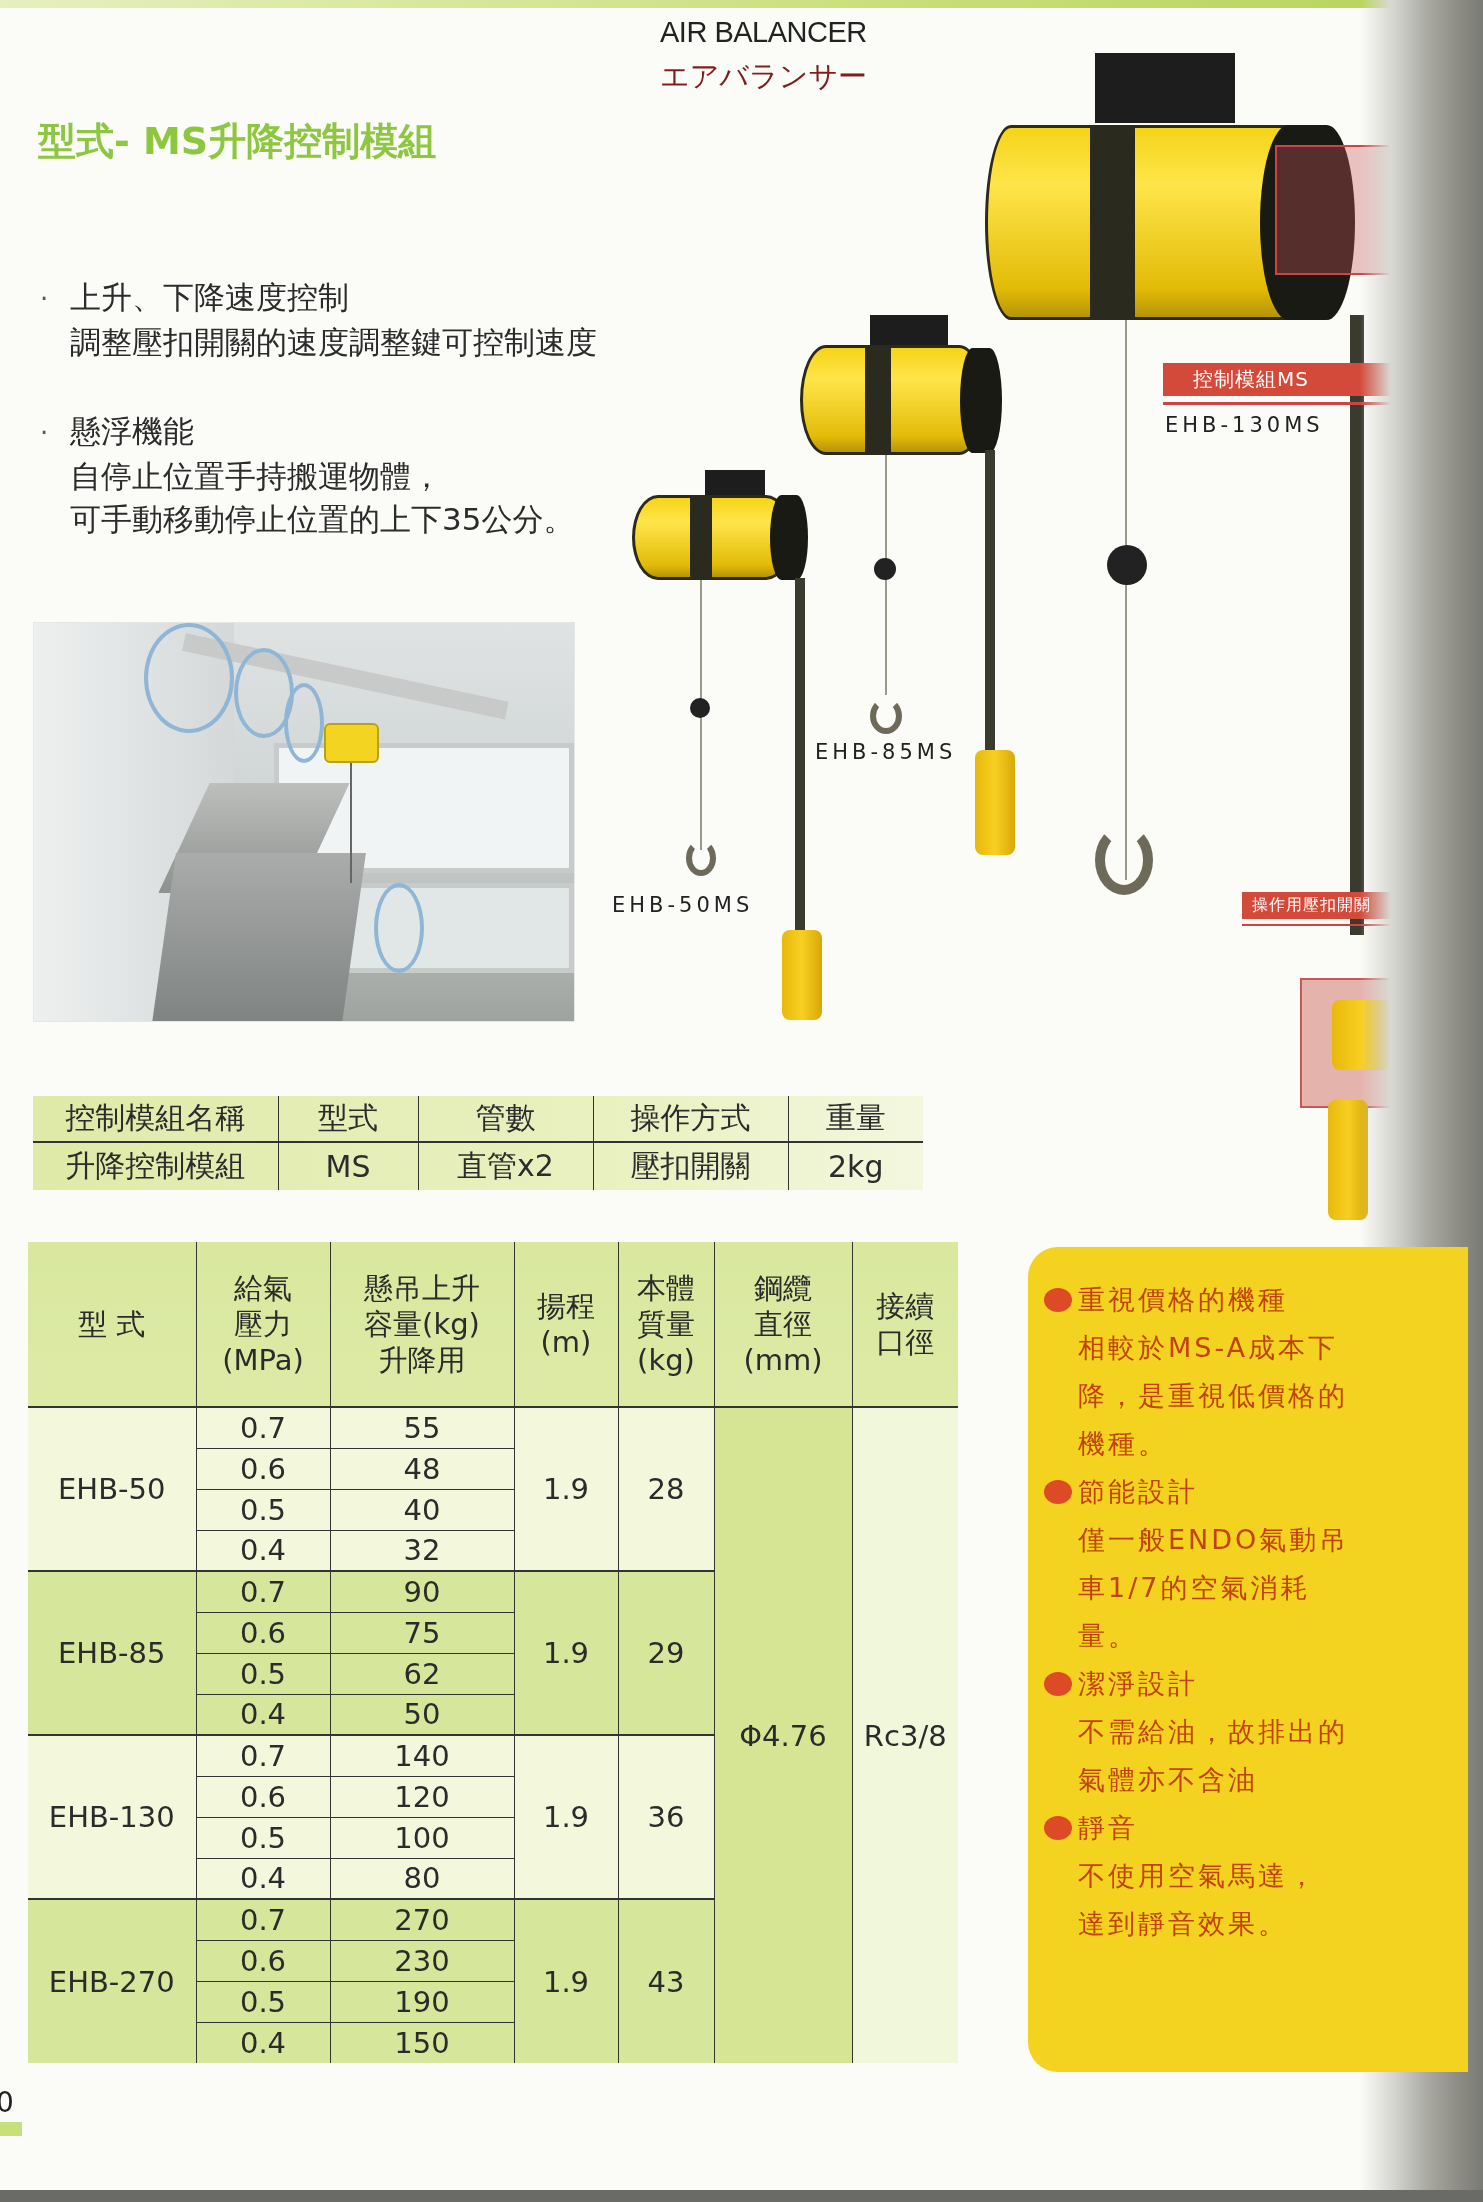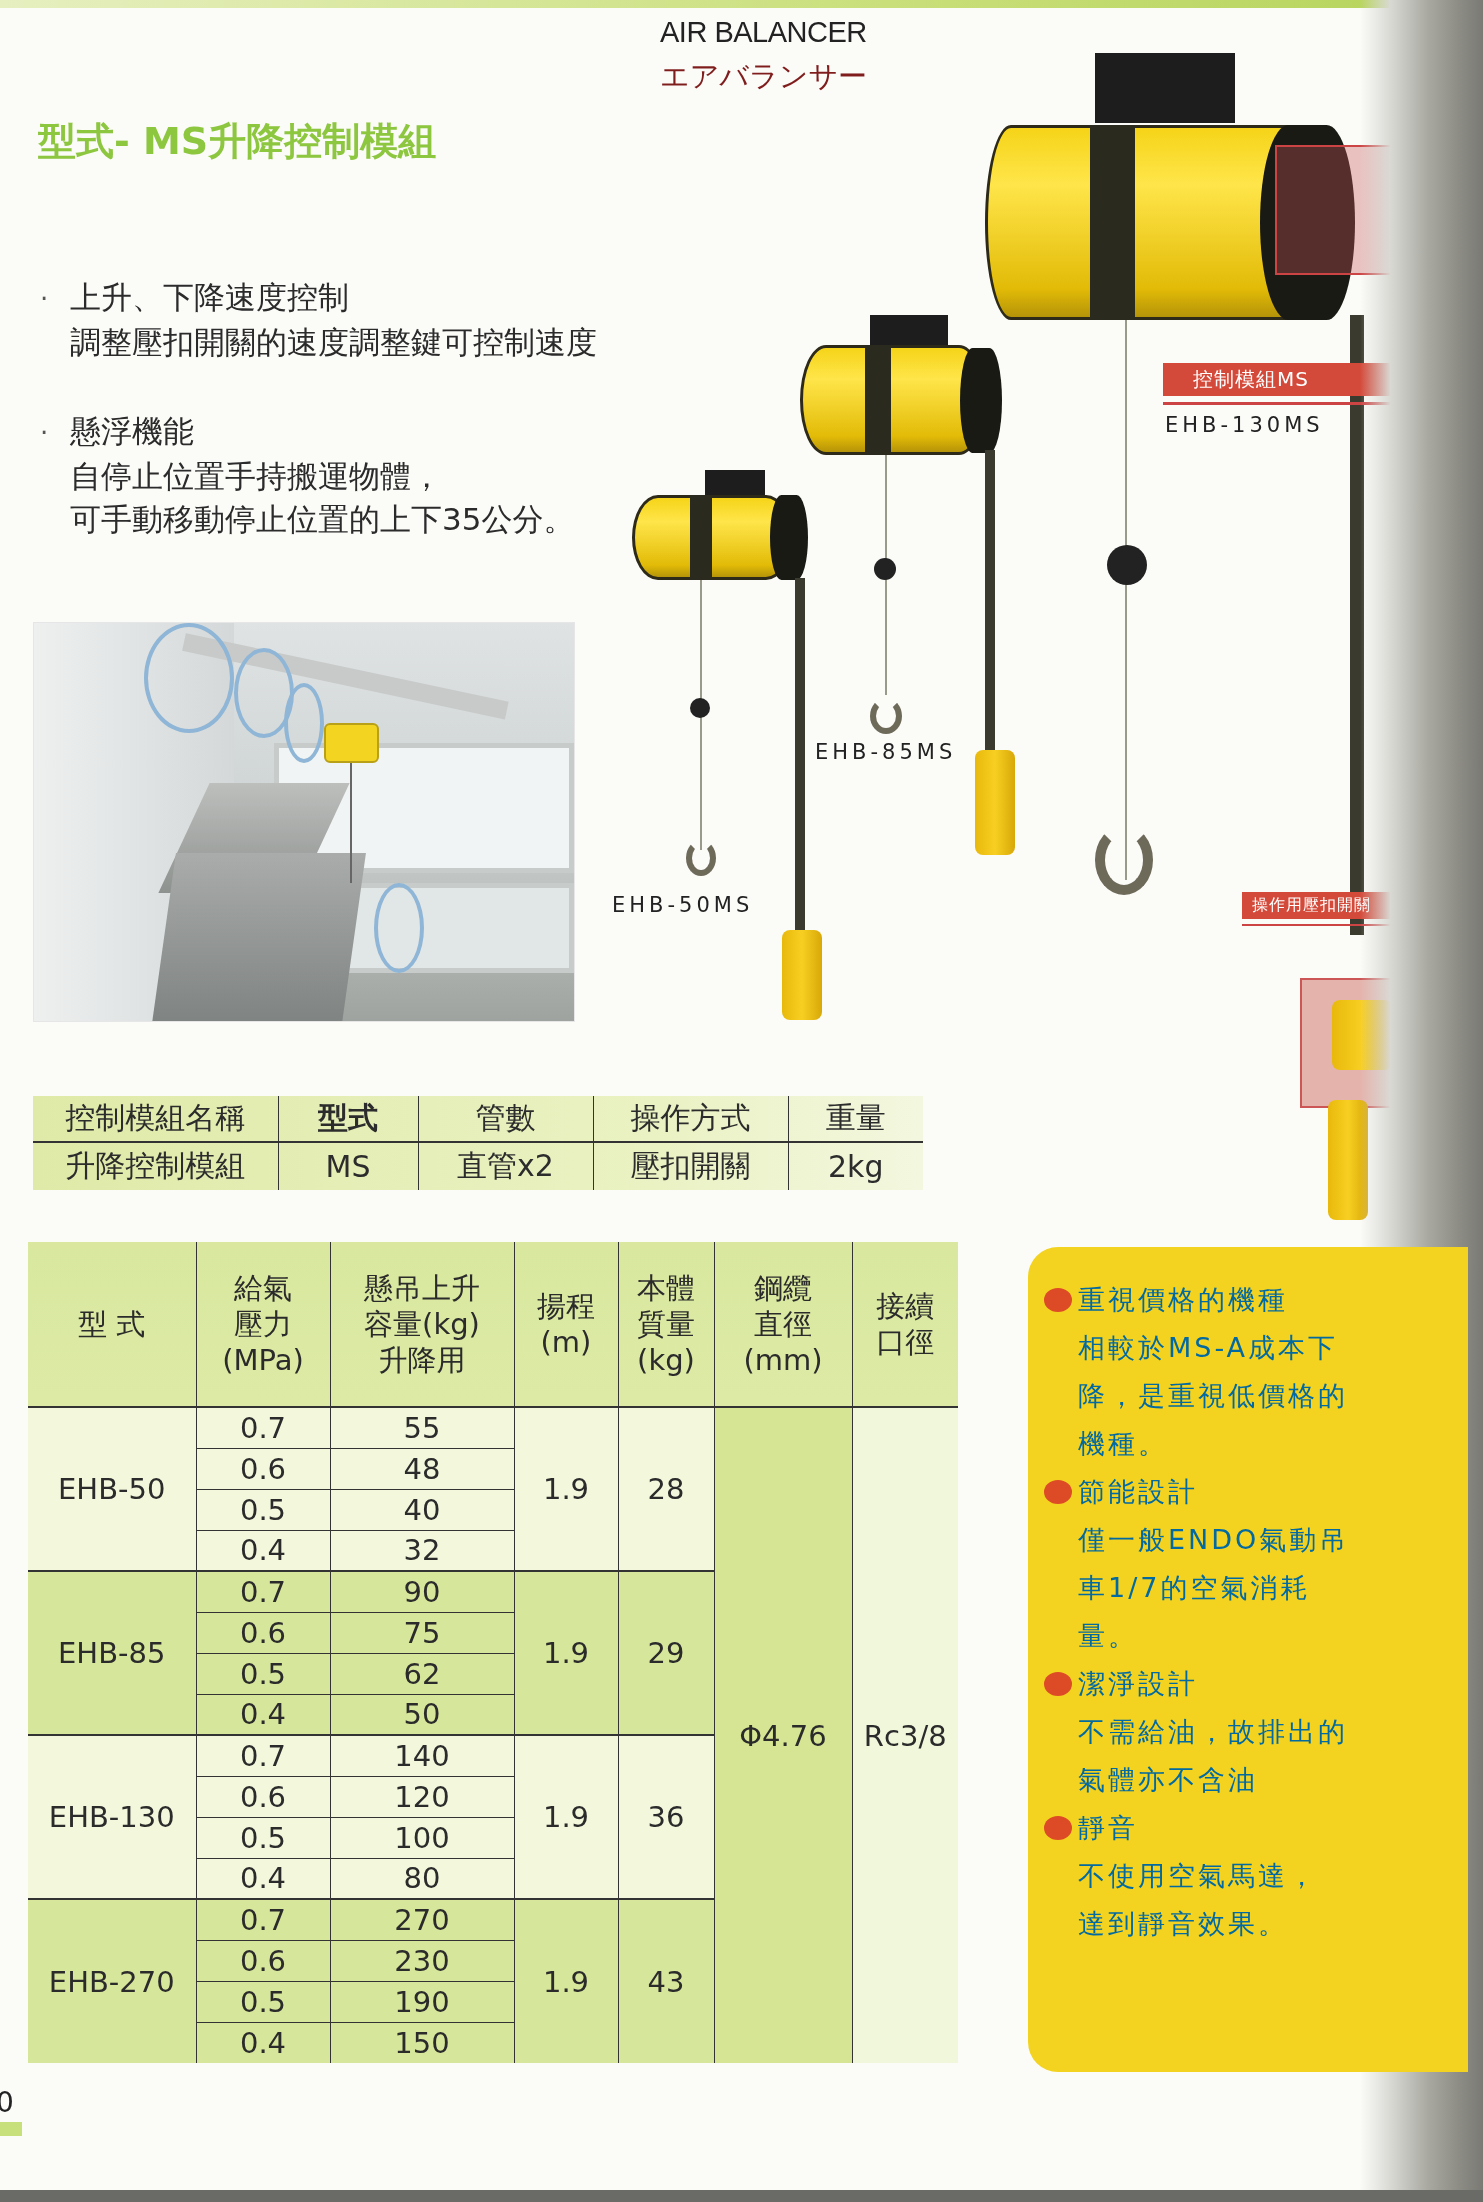--- a/index.html
+++ b/index.html
@@ -90,21 +90,21 @@
   .spec-table tr.grp-top td.sub { border-top: 2px solid #333; }
   .spec-table tr.first td { border-top: none; }
   .g-light { background: #f3f8dc; }
   .g-dark { background: #d6e69a; }
   .col-cable { background: #d5e593; }
   .col-port { background: #f1f7db; }
 
   
   .yellow-box { left: 1028px; top: 1247px; width: 440px; height: 825px;
     background: #f3d320; border-radius: 30px 0 0 30px; }
-  .yb-list { position: absolute; left: 1044px; top: 1276px; font-size: 27px; line-height: 48px; color: #0369a1; letter-spacing: 3px; }
+  .yb-list { position: absolute; left: 1044px; top: 1276px; font-size: 27px; line-height: 48px; color: #c2410c; letter-spacing: 3px; }
   .yb-item .yb-head { display: flex; align-items: center; }
   .yb-bullet { width: 28px; height: 24px; border-radius: 50%; background: #dd4a26; margin-right: 6px; display: inline-block; }
   .yb-body { padding-left: 34px; }
 
   .page-num { left: -4px; top: 2086px; font-size: 28px; color: #222; }
   .page-num-bar { left: 0; top: 2122px; width: 22px; height: 14px; background: #c8e07c; }
   .bottom-edge { left: 0; top: 2190px; width: 1483px; height: 12px; background: #6a6a66; }
 </style>
 </head>
 <body>
@@ -199,21 +199,21 @@
   <div class="handle" style="left:30px;top:20px;width:60px;height:70px;"></div>
 </div>
 <div class="abs handle" style="left:1328px;top:1100px;width:40px;height:120px;"></div>
 
 <div class="abs gutter"></div>
 
 <table class="abs module-table">
   <tbody>
       <tr class="head">
     <td style="width:245px;">控制模組名稱</td>
-    <td style="width:140px;font-weight:bold;">型式</td>
+    <td style="width:140px;">型式</td>
     <td style="width:175px;">管數</td>
     <td style="width:195px;">操作方式</td>
     <td style="width:135px;">重量</td>
   </tr>
   <tr>
     <td>升降控制模組</td>
     <td>MS</td>
     <td>直管x2</td>
     <td>壓扣開關</td>
     <td>2kg</td>

